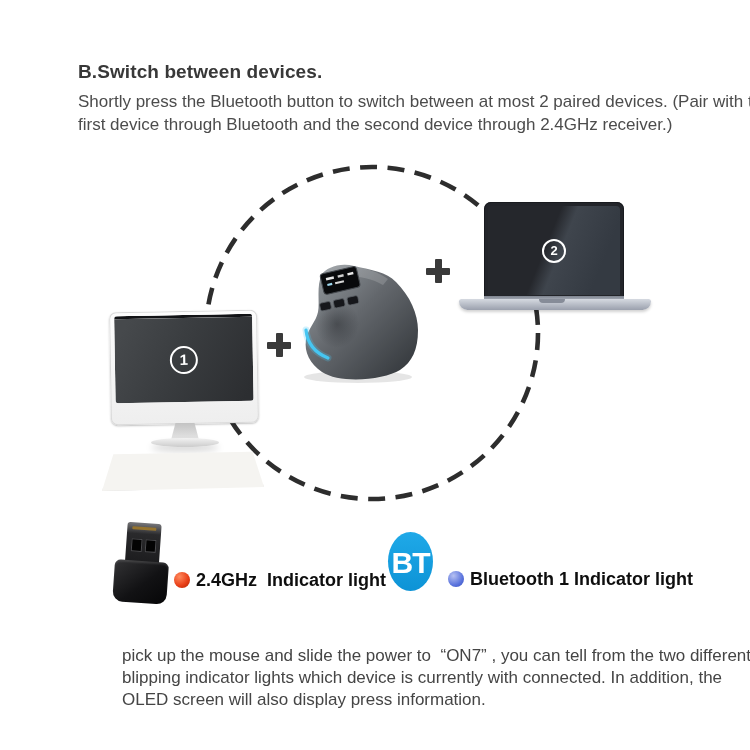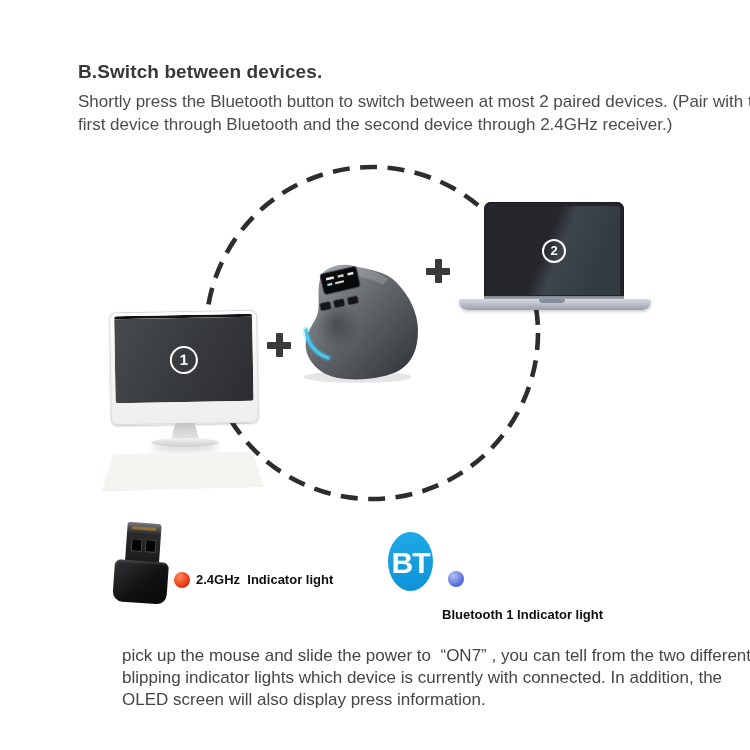--- a/index.html
+++ b/index.html
@@ -121,24 +121,24 @@
     box-shadow:inset 0 2px 2px rgba(255,255,255,.12);
   }
   .dot{ position:absolute; width:16px; height:16px; border-radius:50%; }
   .dot.red{ left:174px; top:572px;
     background:radial-gradient(circle at 34% 30%, #ff8a5e, #e83e17 58%, #b02604 95%);
   }
   .dot.blue{ left:448px; top:571px;
     background:radial-gradient(circle at 34% 30%, #b6c1f2, #5b74dd 60%, #3a52c4 95%);
   }
   .legend-label{
-    position:absolute; font-size:13px; font-weight:bold; color:#0e0e0e; white-space:pre; line-height:20px;
+    position:absolute; font-size:18px; font-weight:bold; color:#0e0e0e; white-space:pre; line-height:20px;
   }
   .legend-label.rf{ left:196px; top:570px; }
-  .legend-label.bt{ left:442px; top:569px;margin-top:36px; }
+  .legend-label.bt{ left:470px; top:569px; }
   .bt-badge{
     position:absolute; left:388px; top:532px; width:45px; height:59px; border-radius:50%;
     background:linear-gradient(#1fa9e8,#0d93d6);
     display:flex; align-items:center; justify-content:center;
   }
   .bt-badge span{ color:#ffffff; font-size:30px; font-weight:bold; letter-spacing:-1px; padding-top:3px; }
 </style>
 </head>
 <body>
 

